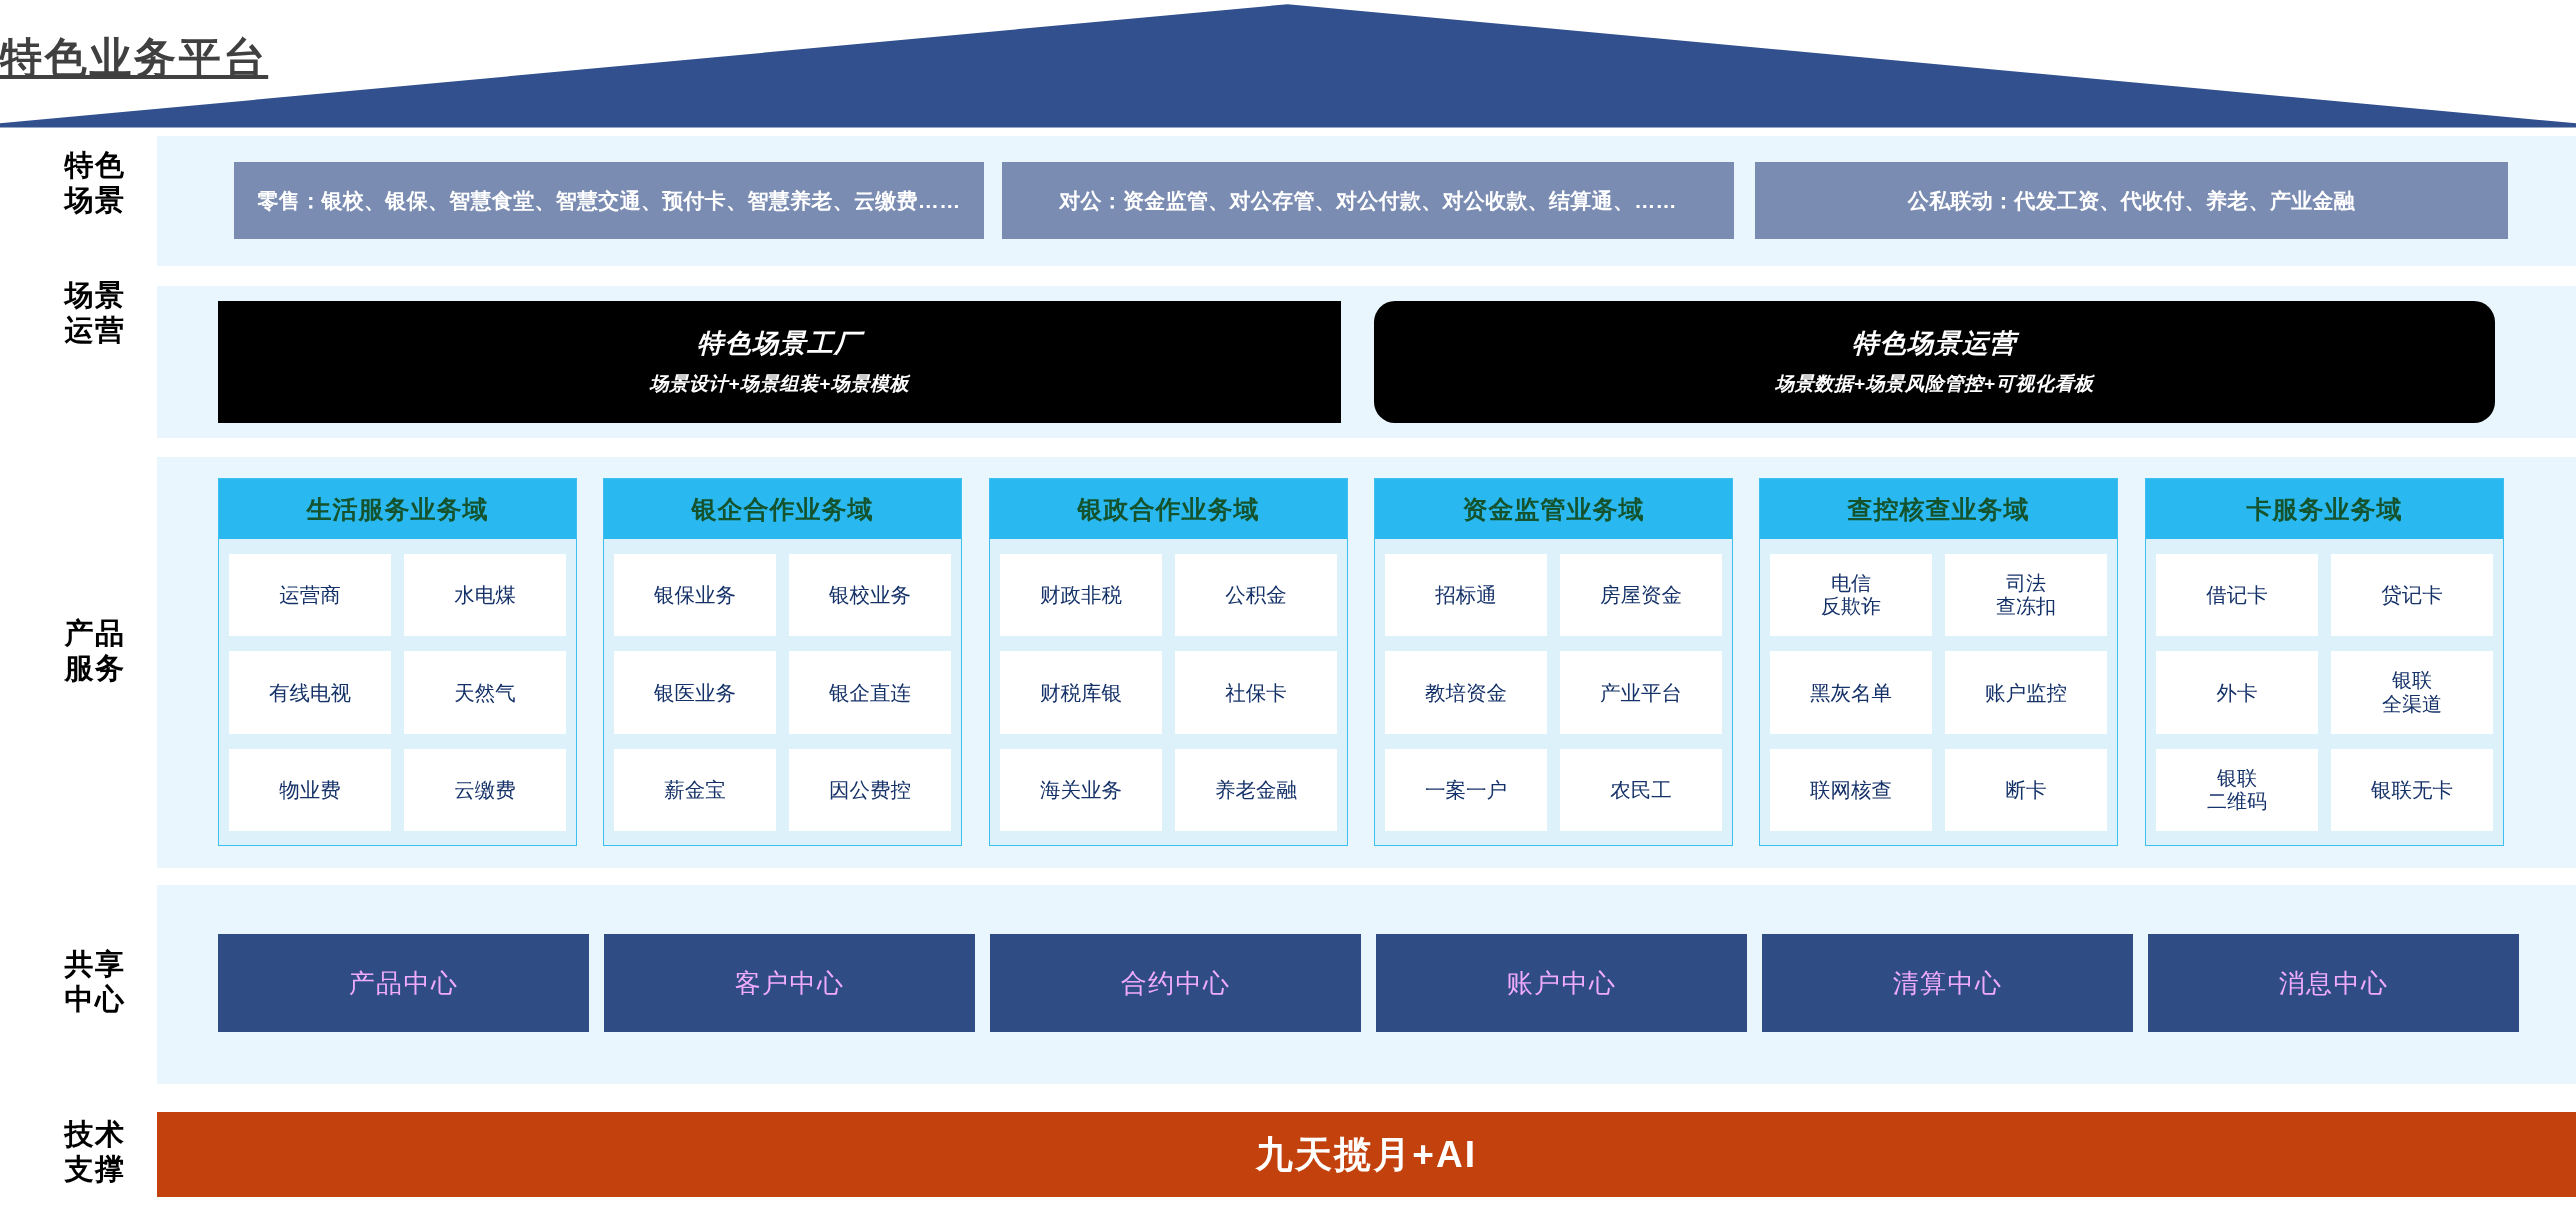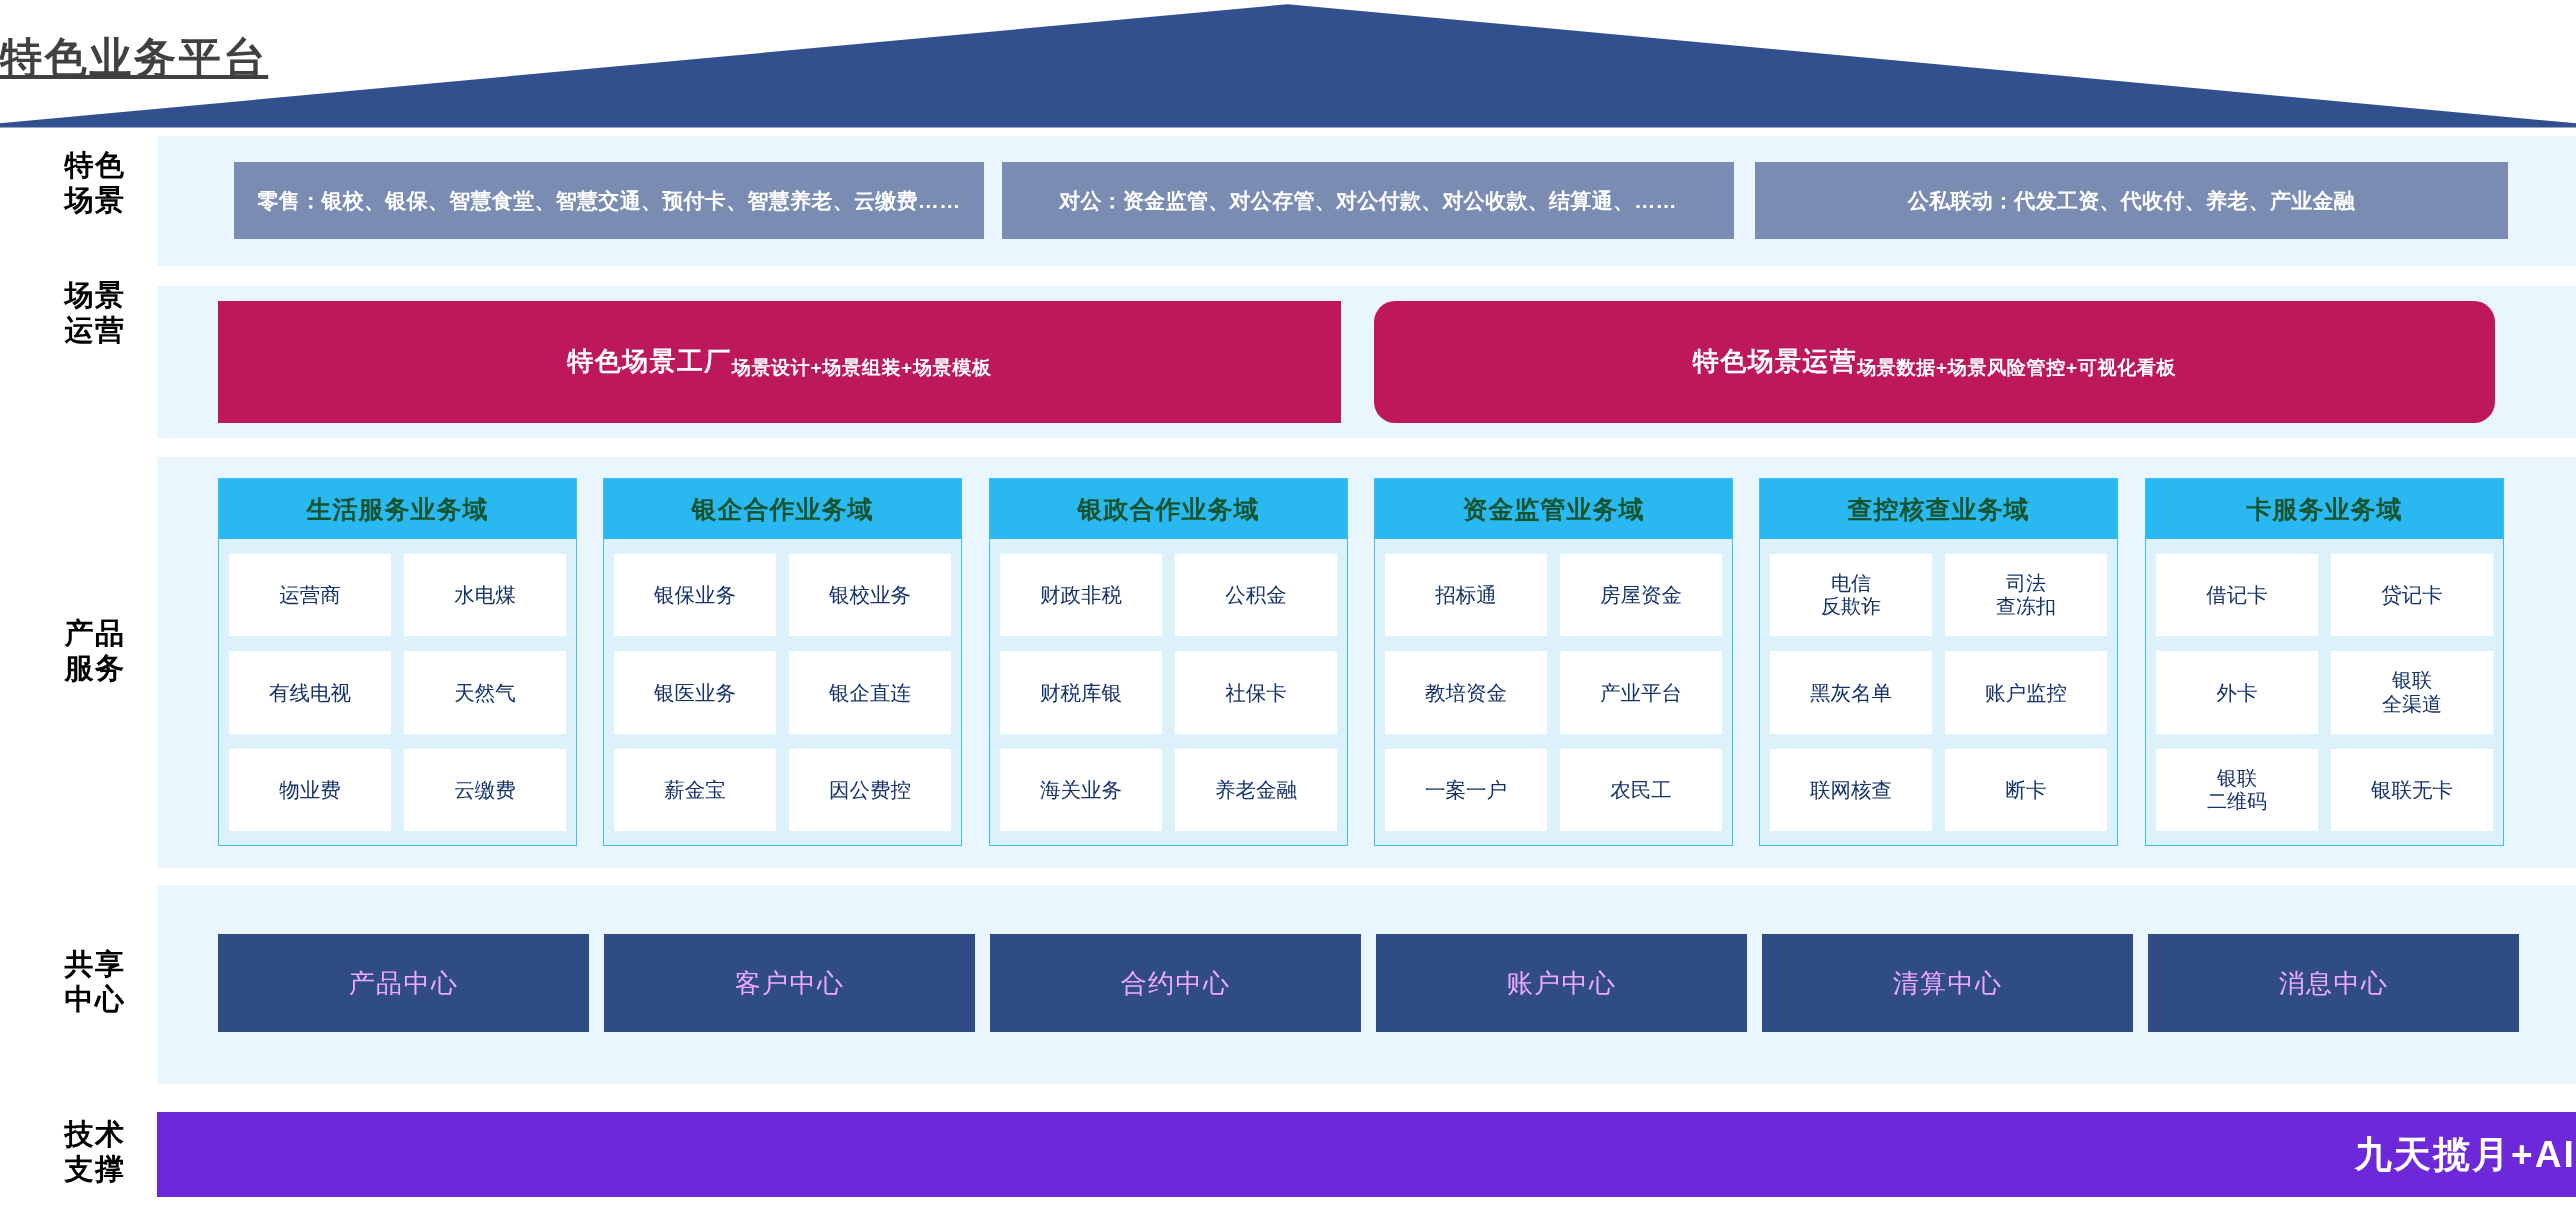--- a/index.html
+++ b/index.html
@@ -56,26 +56,27 @@
     justify-content: center;
     text-align: center;
     padding: 4.1px 11px;
     letter-spacing: 0.3px;
     margin-left: 16px;
   }
 
   
   .ops-box {
     position: absolute;
-    background: #be185d;
+    background: #000000;
     color: #ffffff;
     display: flex;
-    flex-direction: row;
-    align-items: center;
-    justify-content: center;
+    flex-direction: column;
+    align-items: center;
+    justify-content: center;
+    font-style: italic;
   }
   .ops-title { font-size: 26px; font-weight: bold; letter-spacing: 1.4px; line-height: 1.2; }
   .ops-sub  { font-size: 19px; font-weight: bold; margin-top: 13.7px; letter-spacing: 0.7px; line-height: 1.2; }
 
   
   .domain {
     position: absolute;
     top: 478px;
     width: 359px;
     height: 368px;
@@ -130,28 +131,28 @@
     display: flex;
     align-items: center;
     justify-content: center;
   }
 
   
   .tech-bar {
     position: absolute;
     left: 157px; top: 1112px;
     width: 2419px; height: 85px;
-    background: #6d28d9;
+    background: #c2410c;
     color: #ffffff;
     font-size: 37px;
     font-weight: bold;
     letter-spacing: 2.1px;
     display: flex;
     align-items: center;
-    justify-content: flex-end;
+    justify-content: center;
   }
 </style>
 </head>
 <body>
 
 <div class="page">
 
   <div class="roof-wrap">
     <svg class="roof-svg" width="2576" height="144" viewBox="0 0 3763 210">
       <polygon points="1881,8 3763,185 3763,185 3763,185 3763,186 3763,185 3763,185 3763,185 3763,185 3763,186 3763,185 3763,185 3763,185" fill="none"></polygon>

